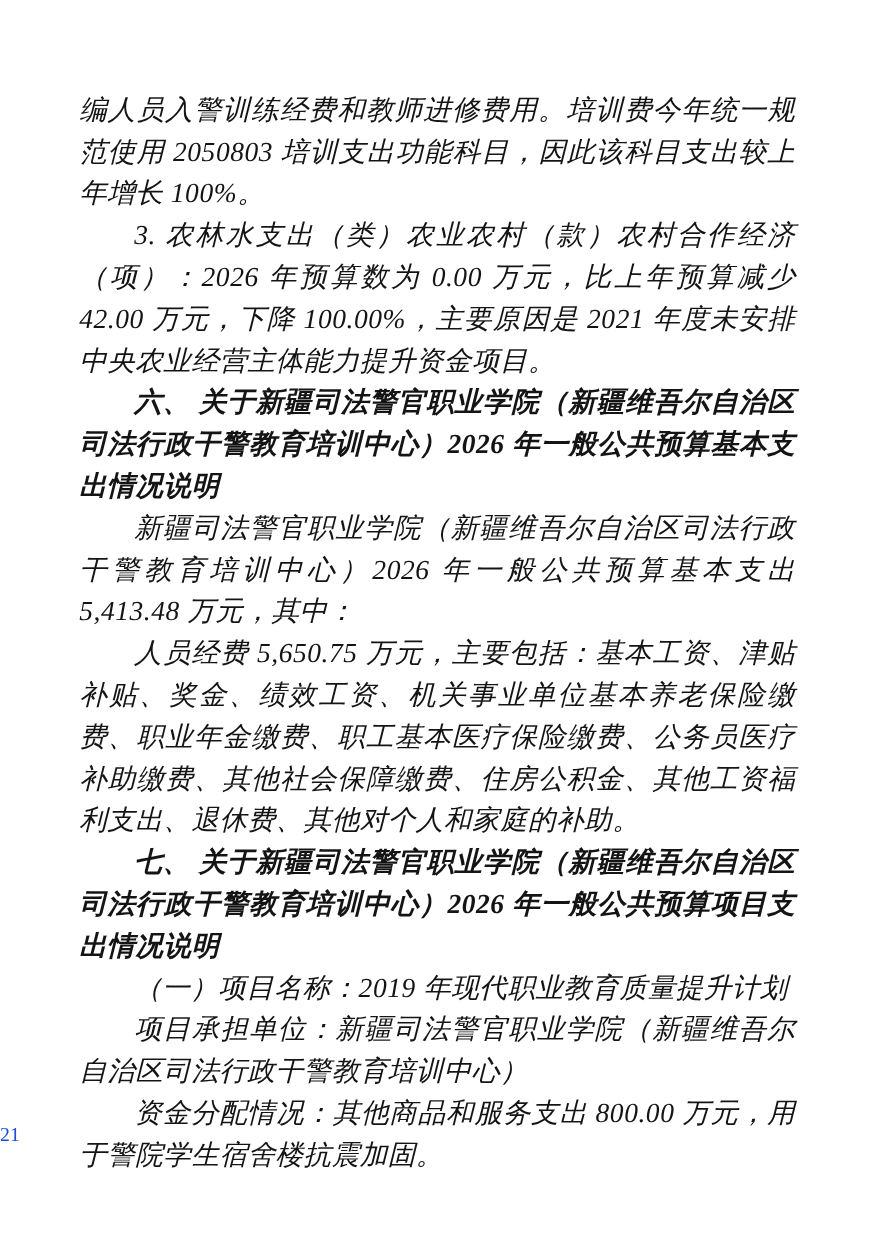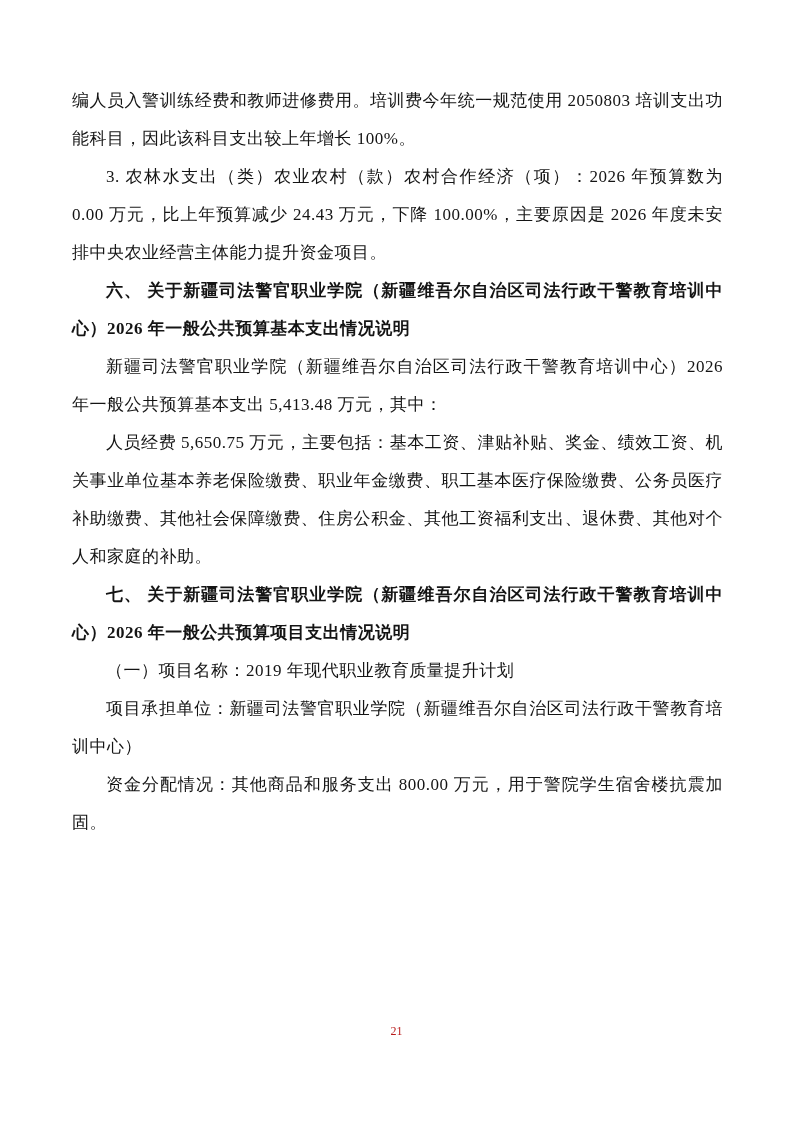--- a/index.html
+++ b/index.html
@@ -20,50 +20,51 @@
     top: 0;
     left: 0;
     width: 793px;
     height: 1122px;
     box-sizing: border-box;
     padding: 82px 70px 0 72px;
     background: #ffffff;
   }
   .doc p {
     margin: 0;
-    font-size: 17px;
+    font-size: 25px;
     line-height: 38px;
     text-align: justify;
     text-justify: inter-ideograph;
     letter-spacing: 0.5px;
+    font-style: italic;
   }
   .doc p.indent {
     text-indent: 2em;
   }
   .doc p.heading {
     font-weight: bold;
   }
   .page-number {
     position: absolute;
     top: 1022px;
     left: 0;
     width: 793px;
-    text-align: center;
-    font-size: 12px;
+    text-align: left;
+    font-size: 18px;
     line-height: 18px;
-    color: #b91c1c;
+    color: #1d4ed8;
   }
 </style>
 </head>
 <body>
 
 <div class="page">
   <div class="doc">
     <p>编人员入警训练经费和教师进修费用。培训费今年统一规范使用 2050803 培训支出功能科目，因此该科目支出较上年增长 100%。</p>
-    <p class="indent">3. 农林水支出（类）农业农村（款）农村合作经济（项）：2026 年预算数为 0.00 万元，比上年预算减少 24.43 万元，下降 100.00%，主要原因是 2026 年度未安排中央农业经营主体能力提升资金项目。</p>
+    <p class="indent">3. 农林水支出（类）农业农村（款）农村合作经济（项）：2026 年预算数为 0.00 万元，比上年预算减少 42.00 万元，下降 100.00%，主要原因是 2021 年度未安排中央农业经营主体能力提升资金项目。</p>
     <p class="indent heading">六、 关于新疆司法警官职业学院（新疆维吾尔自治区司法行政干警教育培训中心）2026 年一般公共预算基本支出情况说明</p>
     <p class="indent">新疆司法警官职业学院（新疆维吾尔自治区司法行政干警教育培训中心）2026 年一般公共预算基本支出 5,413.48 万元，其中：</p>
     <p class="indent">人员经费 5,650.75 万元，主要包括：基本工资、津贴补贴、奖金、绩效工资、机关事业单位基本养老保险缴费、职业年金缴费、职工基本医疗保险缴费、公务员医疗补助缴费、其他社会保障缴费、住房公积金、其他工资福利支出、退休费、其他对个人和家庭的补助。</p>
     <p class="indent heading">七、 关于新疆司法警官职业学院（新疆维吾尔自治区司法行政干警教育培训中心）2026 年一般公共预算项目支出情况说明</p>
     <p class="indent">（一）项目名称：2019 年现代职业教育质量提升计划</p>
     <p class="indent">项目承担单位：新疆司法警官职业学院（新疆维吾尔自治区司法行政干警教育培训中心）</p>
     <p class="indent">资金分配情况：其他商品和服务支出 800.00 万元，用于警院学生宿舍楼抗震加固。</p>
   </div>
   <div class="page-number">21</div>
 </div>

